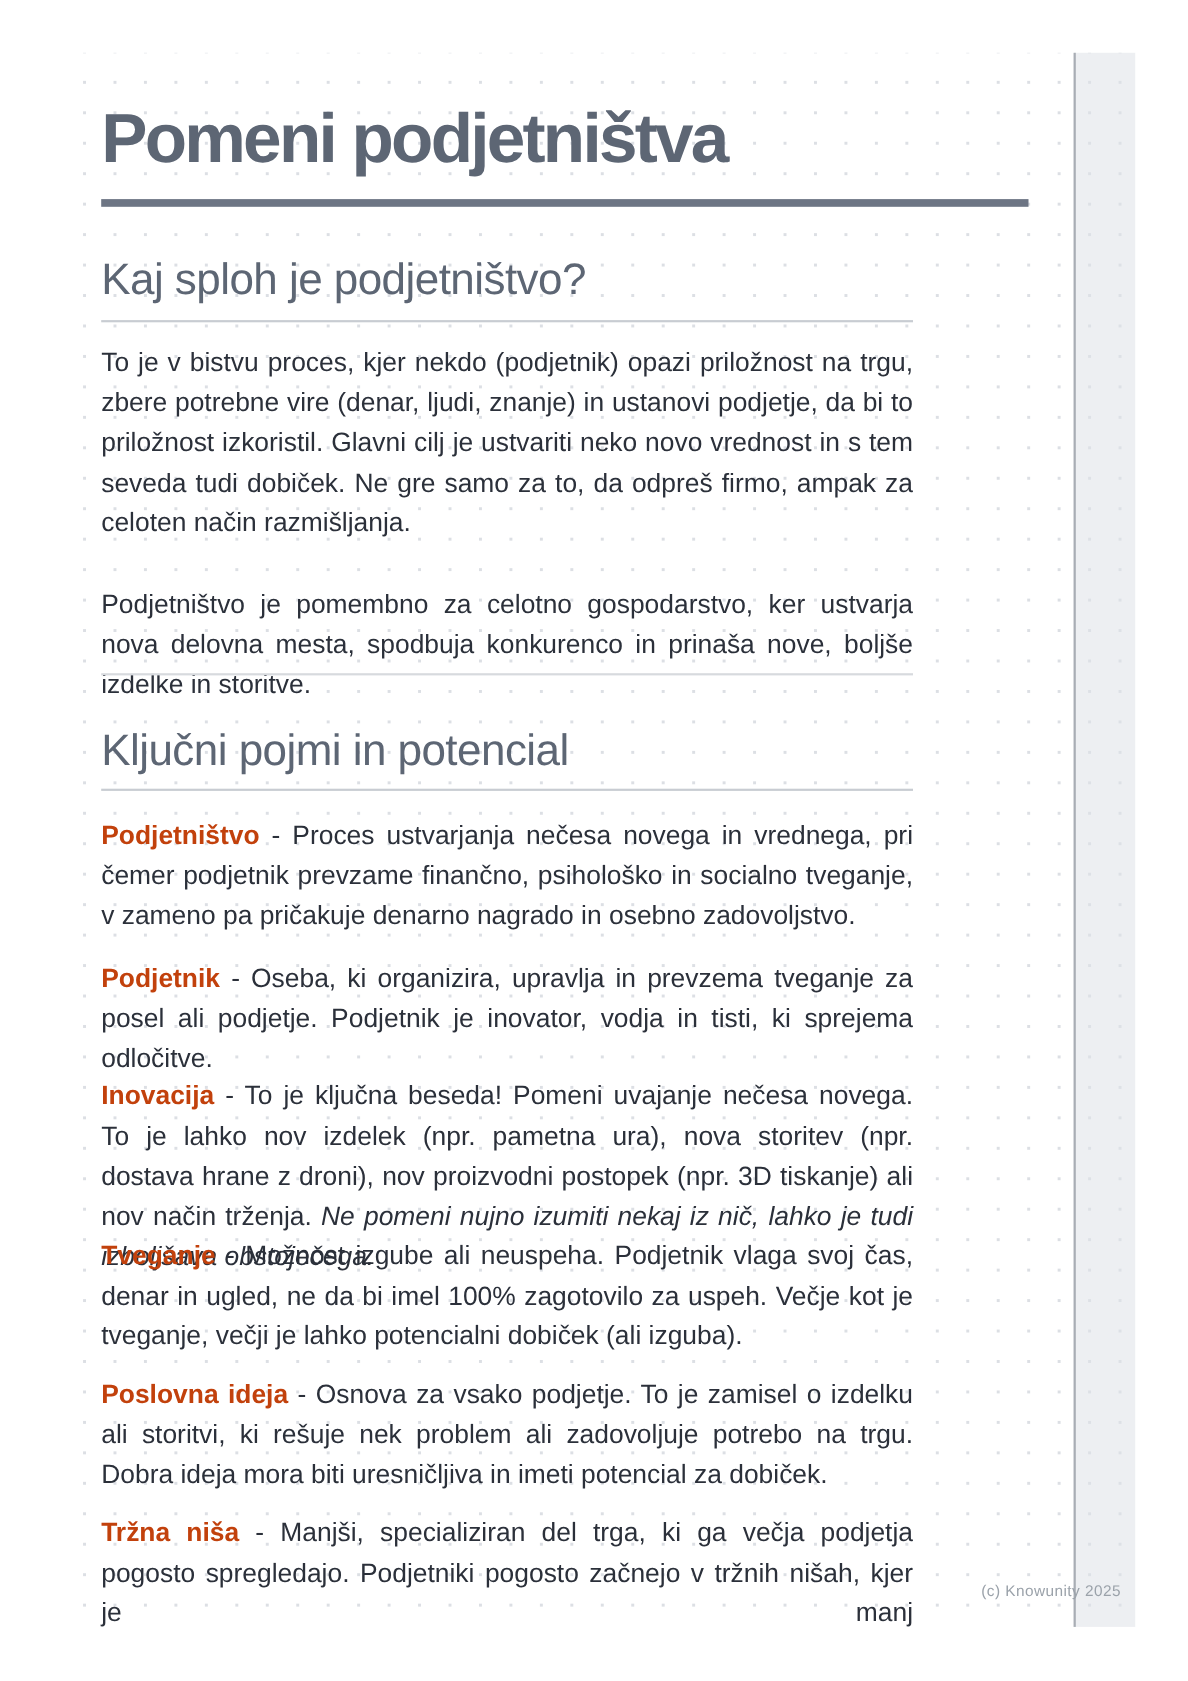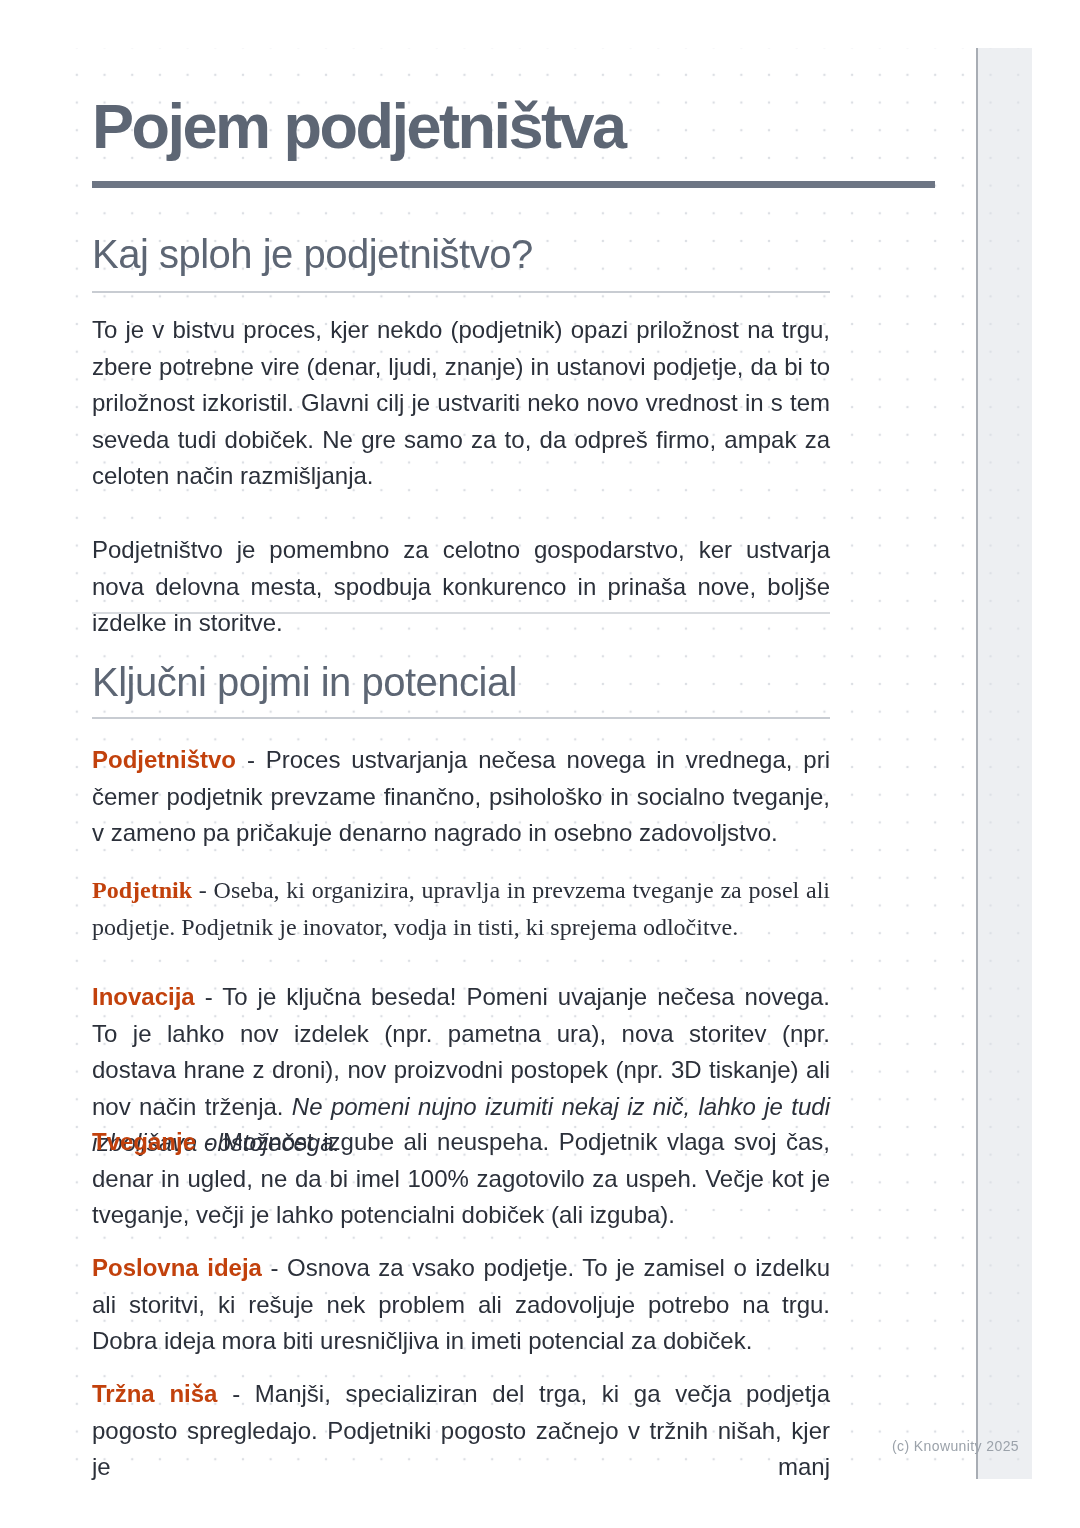--- a/index.html
+++ b/index.html
@@ -51,40 +51,40 @@
     width: 738px;
     font-size: 24px; line-height: 36.6px;
     color: #2b303a;
     text-align: justify;
   }
   .para b { color: #c2410c; font-weight: 700; }
   .para i { font-style: italic; }
   .p1 { top: 312px; }
   .p2 { top: 532px; }
   .d1 { top: 742px; }
-  .d2 { top: 872px; font-family: Liberation Serif, serif; }
+  .d2 { top: 872px; }
   .d3 { top: 959px; margin-top: 20px; }
   .d4 { top: 1124px; }
   .d5 { top: 1250px; }
   .d6 { top: 1376px; text-align-last: justify; }
 
   .footer {
     position: absolute; left: 892px; top: 1438px;
     font-size: 14px; letter-spacing: 0.4px;
     color: #9ba2aa; z-index: 3; white-space: nowrap;
   }
 </style>
 </head>
 <body>
 
 <div class="dot-grid"></div>
 <div class="side-strip"></div>
 
 <div class="content">
-  <h1 class="h1">Pojem podjetništva</h1>
+  <h1 class="h1">Pomeni podjetništva</h1>
   <div class="rule-thick"></div>
 
   <h2 class="h2 h2-a">Kaj sploh je podjetništvo?</h2>
   <div class="rule-thin rule-a"></div>
 
   <p class="para p1">To je v bistvu proces, kjer nekdo (podjetnik) opazi priložnost na trgu, zbere potrebne vire (denar, ljudi, znanje) in ustanovi podjetje, da bi to priložnost izkoristil. Glavni cilj je ustvariti neko novo vrednost in s tem seveda tudi dobiček. Ne gre samo za to, da odpreš firmo, ampak za celoten način razmišljanja.</p>
   <p class="para p2">Podjetništvo je pomembno za celotno gospodarstvo, ker ustvarja nova delovna mesta, spodbuja konkurenco in prinaša nove, boljše izdelke in storitve.</p>
 
   <div class="divider"></div>
 

